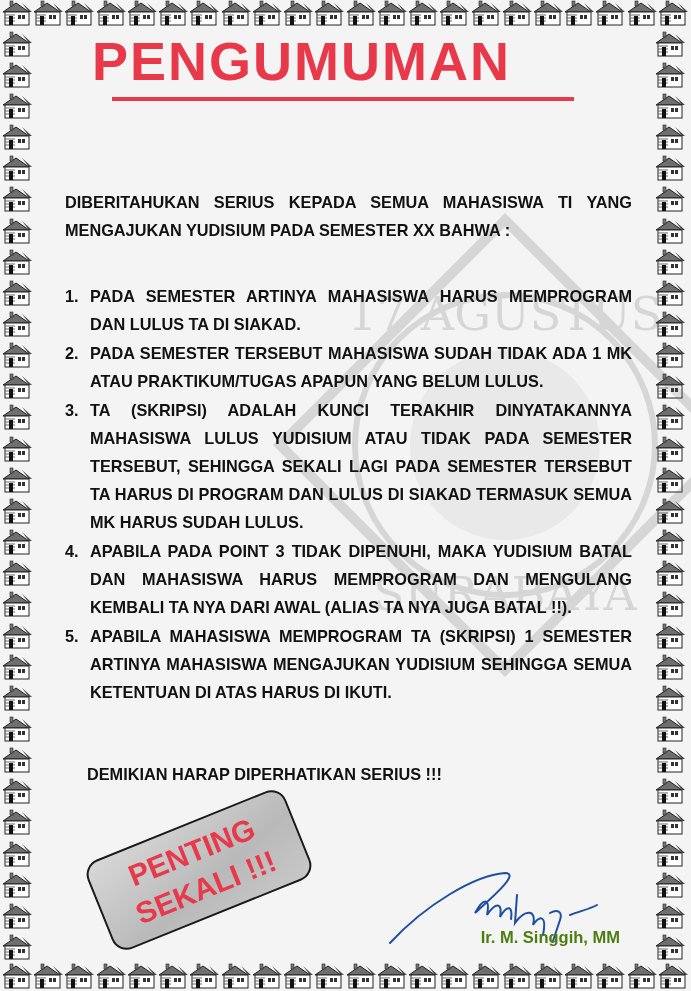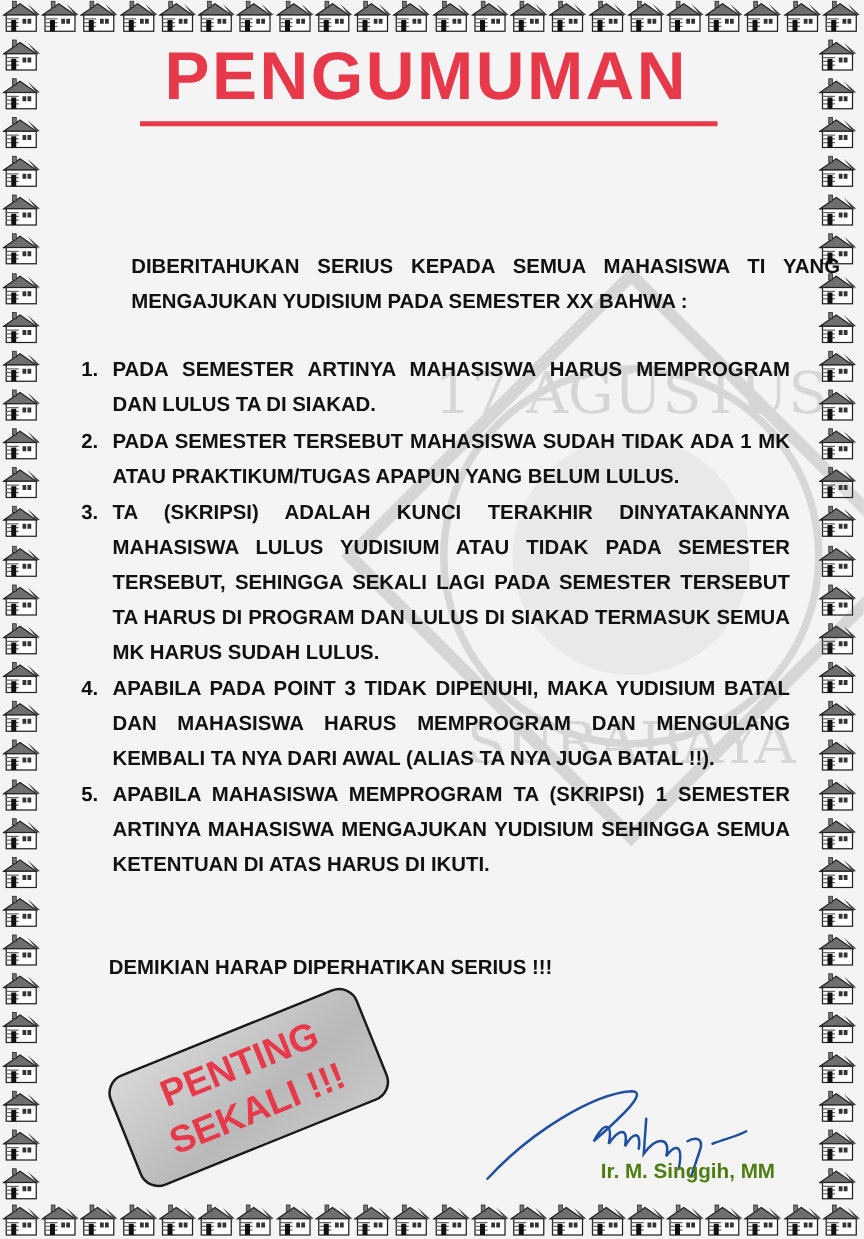--- a/index.html
+++ b/index.html
@@ -6,30 +6,30 @@
     body {
       width:691px; height:991px; overflow:hidden; position:relative;
       background:#f4f4f4;
       font-family:"Liberation Sans", "DejaVu Sans", sans-serif;
     }
     .border-row { position:absolute; left:0; width:691px; height:28px; display:flex; justify-content:space-between; padding:0 2px; box-sizing:border-box; }
     .border-col { position:absolute; top:28px; width:36px; display:flex; flex-direction:column; justify-content:space-around; }
     .house { width:31px; height:26px; display:block; }
     .watermark { position:absolute; left:270px; top:210px; width:470px; height:470px; opacity:0.18; pointer-events:none; }
     .title {
-      position:absolute; left:92px; top:32px; width:498px; text-align:center;
+      position:absolute; left:92px; top:32px; width:498px; text-align:left;
       color:#e8394b; font-weight:bold; font-size:54px; letter-spacing:2px; line-height:58px;
     }
     .title-underline { position:absolute; left:112px; top:97px; width:462px; height:4px; background:#e8394b; }
     .subtitle {
       position:absolute; left:60px; top:113px; width:580px; text-align:center;
       font-weight:bold; font-size:20px; line-height:30px; color:#111;
     }
     .body-text { position:absolute; left:65px; width:567px; font-weight:bold; font-size:16.3px; line-height:28px; color:#111; text-align:justify; }
-    .intro { top:199px; text-align-last:left;margin-left:40px; }
+    .intro { top:188px; text-align-last:left; }
     .list { position:absolute; left:65px; top:282px; width:567px; margin:0; padding:0; list-style:none; }
     .list li { display:flex; font-weight:bold; font-size:16.3px; line-height:28px; color:#111; margin-bottom:1px; }
     .list .num { width:25px; flex:none; }
     .list .txt { flex:1; text-align:justify; }
     .closing { top:760px;margin-left:22px; }
     .stamp {
       position:absolute; left:92px; top:822px; width:210px; height:92px;
       border:2px solid #1a1a1a; border-radius:16px;
       background:linear-gradient(160deg,#d8d8d8,#b9b9b9 60%,#c8c8c8);
       transform:rotate(-22deg); transform-origin:center;

